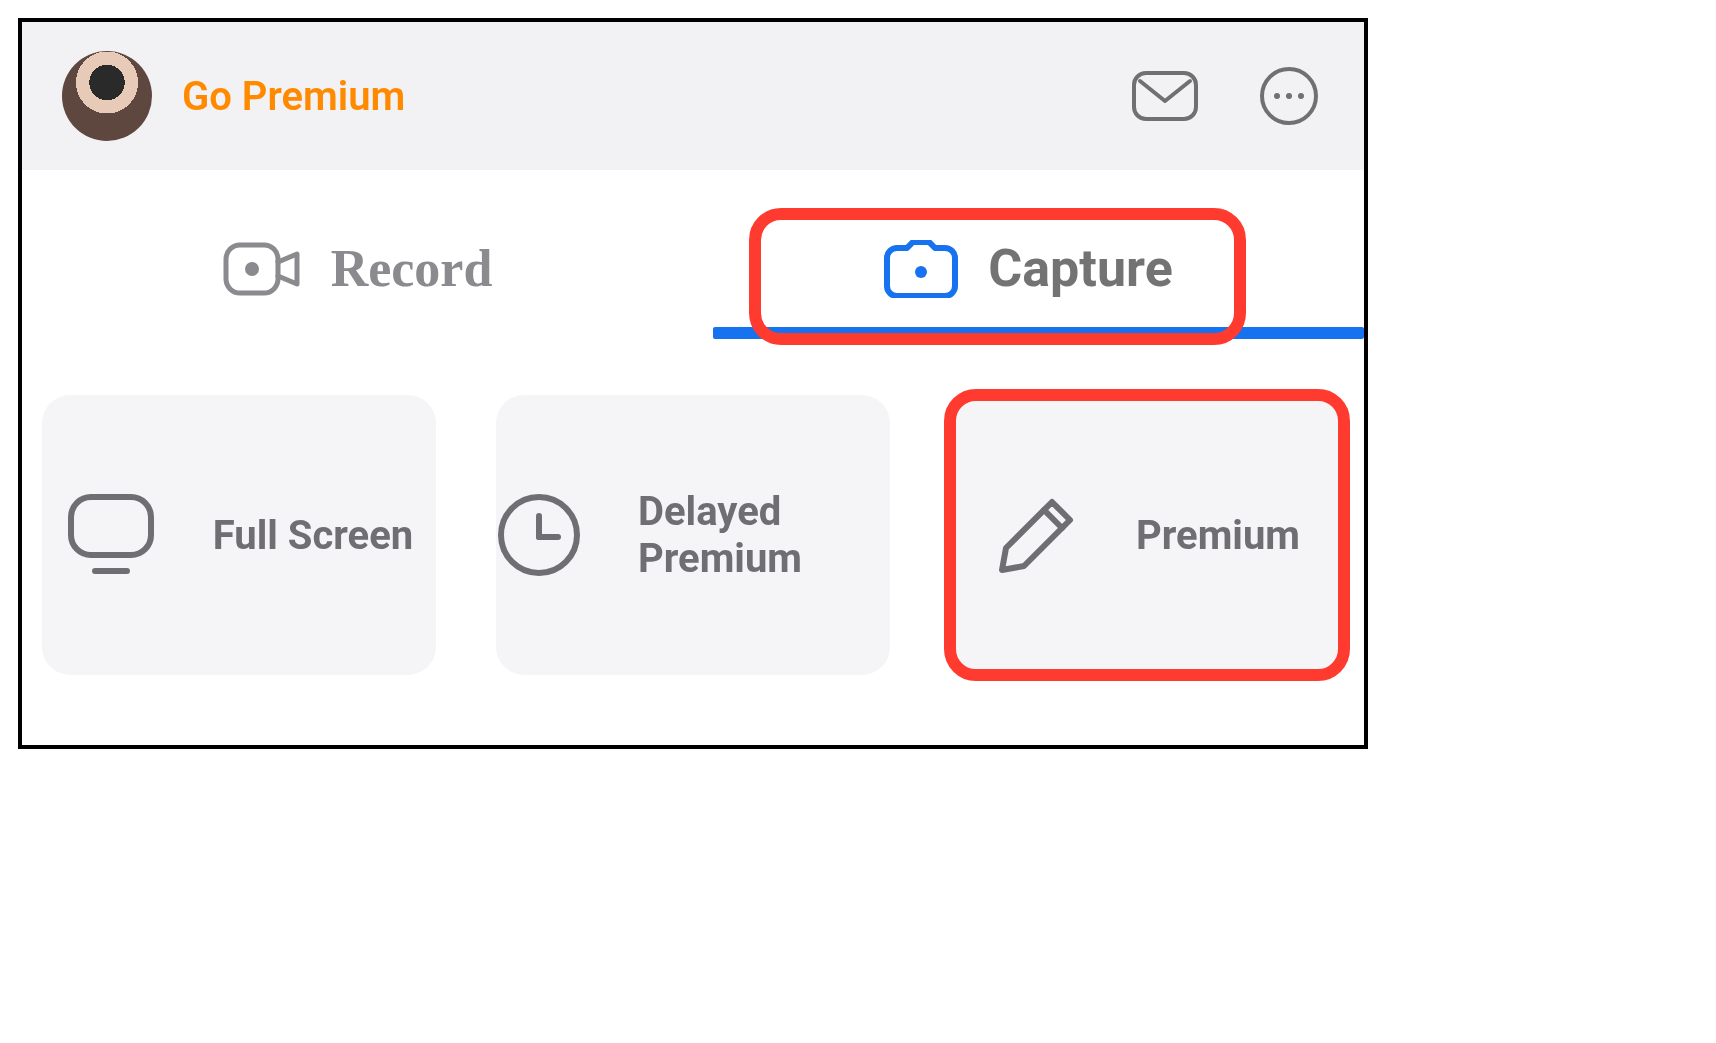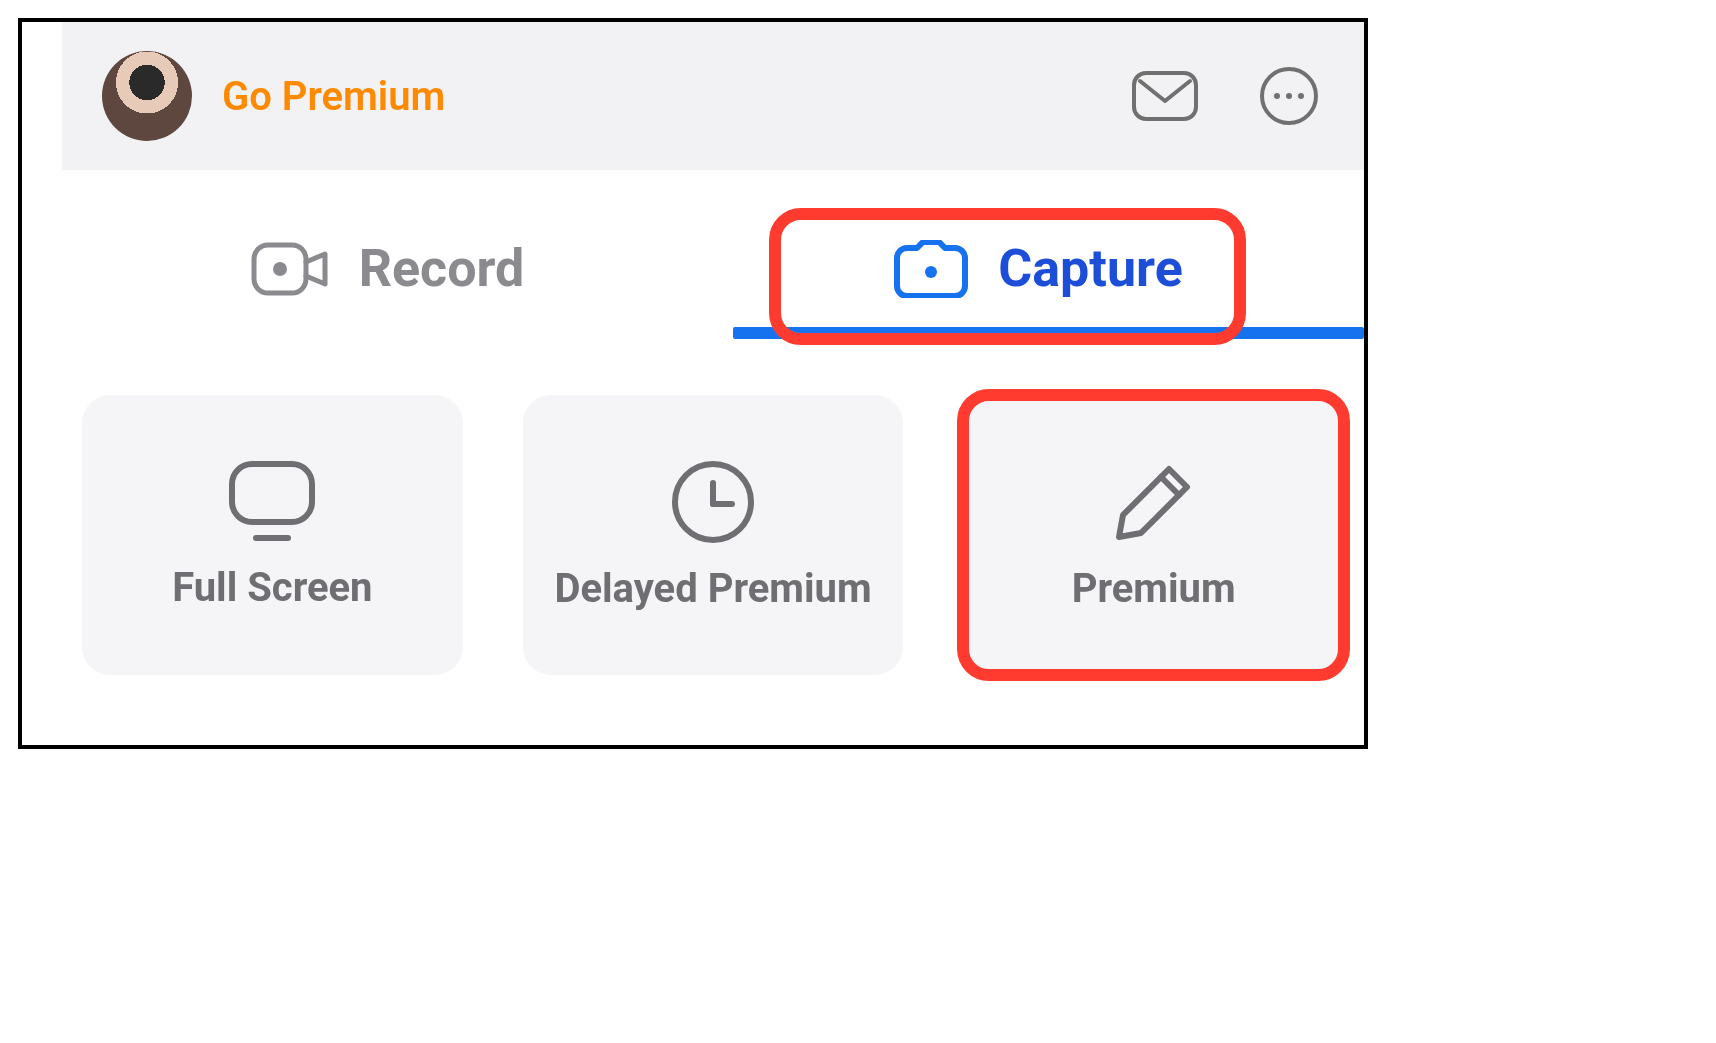--- a/index.html
+++ b/index.html
@@ -7,21 +7,20 @@
       width: 1716px;
       height: 1043px;
       background: #fff;
       font-family: -apple-system, BlinkMacSystemFont, "Segoe UI", Roboto, Helvetica, Arial, sans-serif;
       padding: 18px;
     }
     .window {
       width: 1350px;
       border: 4px solid #000;
       background: #fff;
-      padding-left: 40px;
     }
     
     .header {
       background: #f2f2f4;
       height: 148px;
       display: flex;
       align-items: center;
       padding: 0 40px;
       gap: 30px;
     }
@@ -60,22 +59,22 @@
     .tab {
       flex: 1;
       display: flex;
       align-items: center;
       justify-content: center;
       gap: 30px;
       padding: 28px 0 40px 0;
       cursor: pointer;
       position: relative;
     }
-    .tab.inactive { color: #8a8a8f; }
-    .tab.active { color: #1d4ed8; }
+    .tab.inactive { color: #8a8a8f; font-family: Liberation Serif, serif; }
+    .tab.active { color: #737373; }
     .tab-label { font-size: 52px; font-weight: 700; }
     .tab-underline {
       position: absolute;
       left: 20px;
       right: 0;
       bottom: 0;
       height: 12px;
       background: #1772ef;
       border-radius: 2px;
     }
@@ -96,24 +95,23 @@
       display: flex;
       gap: 60px;
       padding: 56px 20px 70px 20px;
     }
     .tile {
       flex: 1;
       background: #f5f5f7;
       border-radius: 28px;
       height: 280px;
       display: flex;
-      flex-direction: column;
       align-items: center;
       justify-content: center;
-      gap: 20px;
+      gap: 56px;
       color: #6e6e73;
       cursor: pointer;
       position: relative;
     }
     .tile-label { font-size: 40px; font-weight: 700; }
     .highlight-tile {
       top: -6px;
       left: -6px;
       right: -6px;
       bottom: -6px;

